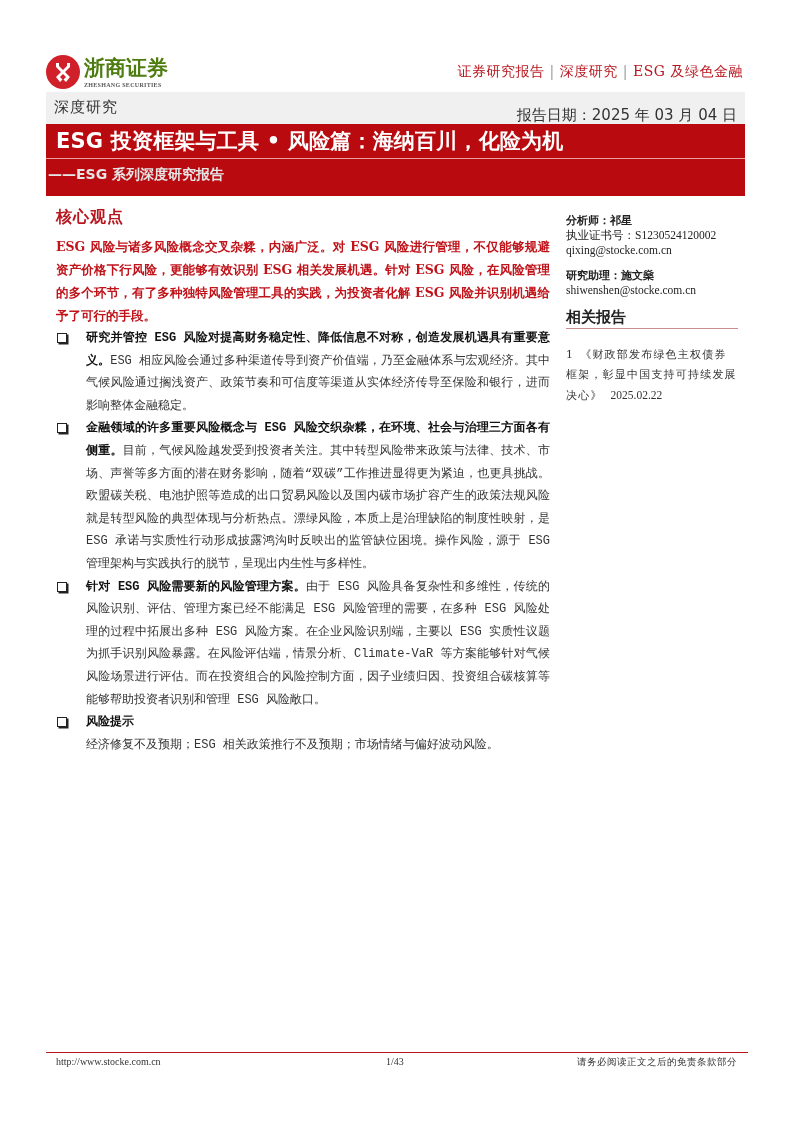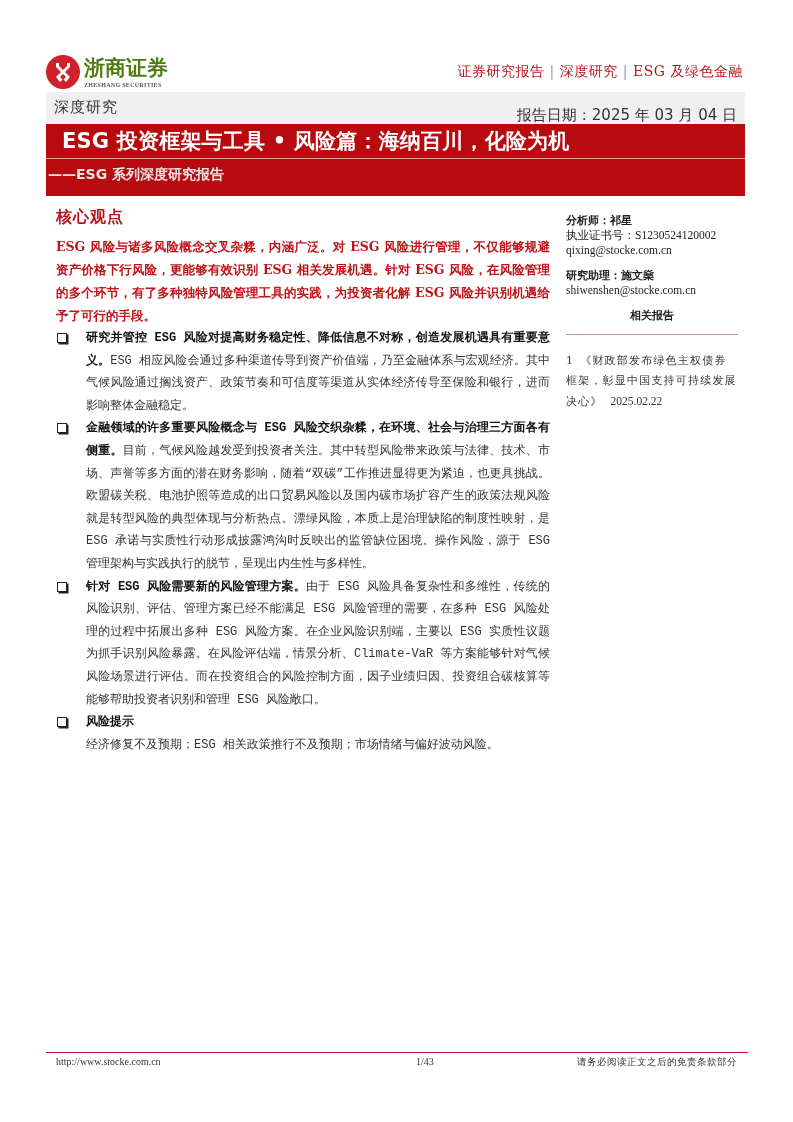--- a/index.html
+++ b/index.html
@@ -98,21 +98,20 @@
     }
     .title-main {
       position: absolute;
       left: 10px;
       top: 3px;
       font-family: "DejaVu Sans", sans-serif;
       font-size: 21px;
       font-weight: bold;
       color: #ffffff;
       letter-spacing: 0.2px;
-      margin-left: 6px;
     }
     .title-divider {
       position: absolute;
       left: 0;
       top: 34px;
       width: 100%;
       height: 1px;
       background: #e8a0a0;
     }
     .title-sub {
@@ -180,25 +179,24 @@
       top: 213px;
       width: 172px;
       font-size: 11px;
       color: #222;
     }
     .sb-label { font-weight: bold; font-size: 11px; }
     .sb-line { font-family: "Liberation Serif", serif; font-size: 11.5px; line-height: 15px; }
     .sb-block { margin-bottom: 10px; }
     .related-heading {
       font-weight: bold;
-      font-size: 11px;
-      padding-bottom: 11px;
+      font-size: 15px;
+      padding-bottom: 1px;
       border-bottom: 1.5px solid #c98f8f;
       margin-top: 6px;
-      text-align: center;
     }
     .related-item {
       font-size: 11px;
       line-height: 20px;
       margin-top: 16px;
       letter-spacing: 1.2px;
       color: #333;
     }
     .related-item .num { margin-right: 6px; }
     .related-item .date { font-family: "Liberation Serif", serif; font-size: 11.5px; margin-left: 8px; letter-spacing: 0; }
@@ -220,21 +218,20 @@
       font-size: 10px;
       color: #333;
     }
     .footer-page {
       position: absolute;
       left: 386px;
       top: 1056px;
       font-family: "Liberation Serif", serif;
       font-size: 10px;
       color: #333;
-      margin-left: 30px;
     }
     .footer-disclaimer {
       position: absolute;
       right: 56px;
       top: 1056px;
       font-size: 9.5px;
       color: #333;
       letter-spacing: 0.5px;
     }
   </style>

